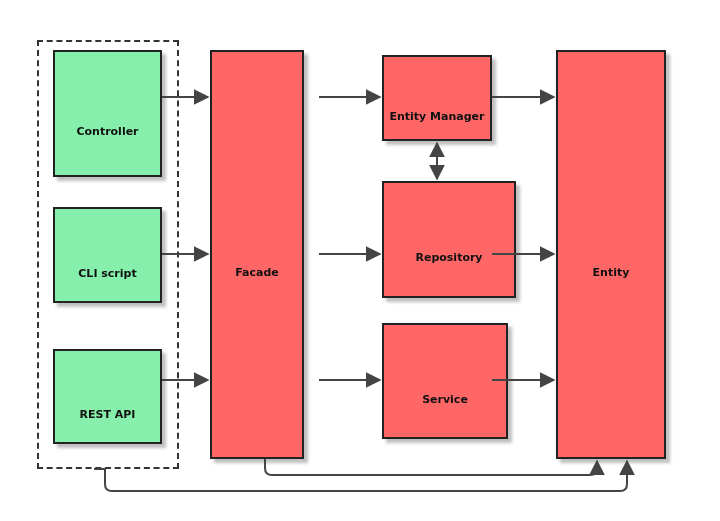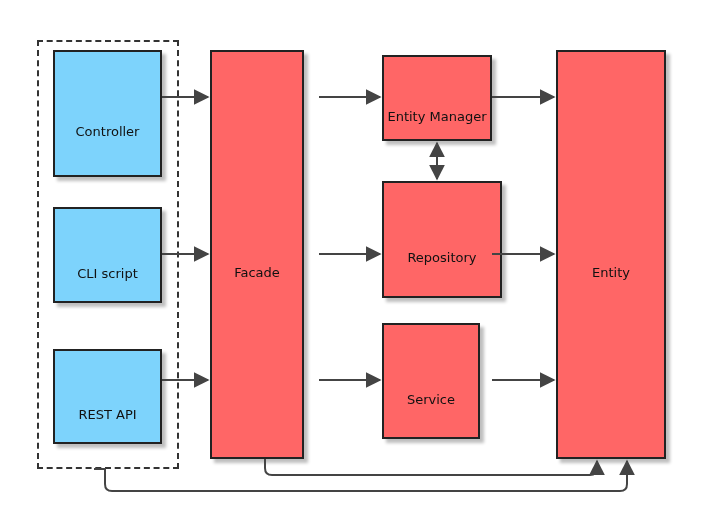--- a/index.html
+++ b/index.html
@@ -1,20 +1,20 @@
 <!DOCTYPE html>
 <html><head>
 <meta charset="utf-8">
 <style>
   html, body { margin: 0; padding: 0; background: #ffffff; }
   body { width: 720px; height: 521px; position: relative; overflow: hidden; font-family: "DejaVu Sans", sans-serif; }
   svg { position: absolute; left: 0; top: 0; }
   .box { position: absolute; box-sizing: border-box; border: 2px solid #222; display: flex; align-items: center; justify-content: center; box-shadow: 4px 4px 3px rgba(0,0,0,0.25); }
-  .box span { font-size: 13px; font-weight: normal; color: #111; margin-top: 36px; }
-  .yellow { background: #7dd3fc; }
+  .box span { font-size: 11px; font-weight: bold; color: #111; margin-top: 36px; }
+  .yellow { background: #86efac; }
   .red { background: #ff6666; }
   .group { position: absolute; box-sizing: border-box; border: 2px dashed #333; }
 </style>
 </head>
 <body>
 
 <div class="group" style="left:37px;top:40px;width:142px;height:429px;"></div>
 
 <div class="box yellow" style="left:53px;top:50px;width:109px;height:127px;">
   <span>Controller</span>
@@ -26,24 +26,24 @@
   <span>REST API</span>
 </div>
 
 <div class="box red" style="left:210px;top:50px;width:94px;height:409px;">
   <span>Facade</span>
 </div>
 
 <div class="box red" style="left:382px;top:55px;width:110px;height:86px;">
   <span>Entity Manager</span>
 </div>
-<div class="box red" style="left:382px;top:181px;width:120px;height:117px;">
+<div class="box red" style="left:382px;top:181px;width:134px;height:117px;">
   <span>Repository</span>
 </div>
-<div class="box red" style="left:382px;top:323px;width:98px;height:116px;">
+<div class="box red" style="left:382px;top:323px;width:126px;height:116px;">
   <span>Service</span>
 </div>
 
 <div class="box red" style="left:556px;top:50px;width:110px;height:409px;text-align:center;">
   <span>Entity</span>
 </div>
 
 <svg width="720" height="521">
   <defs>
     <marker id="ah" viewBox="0 0 10 10" refX="9" refY="5" markerWidth="8" markerHeight="8" orient="auto-start-reverse">

